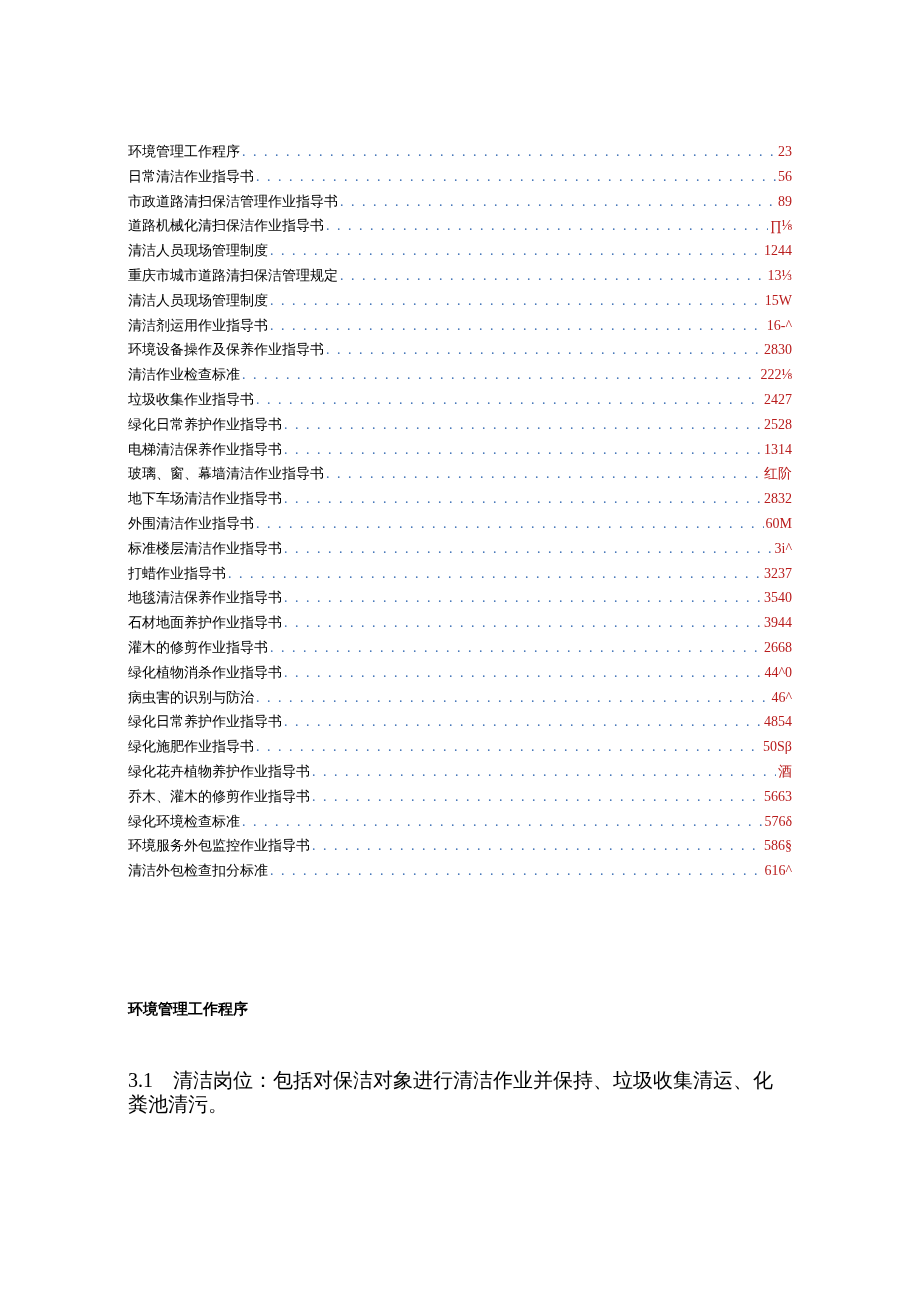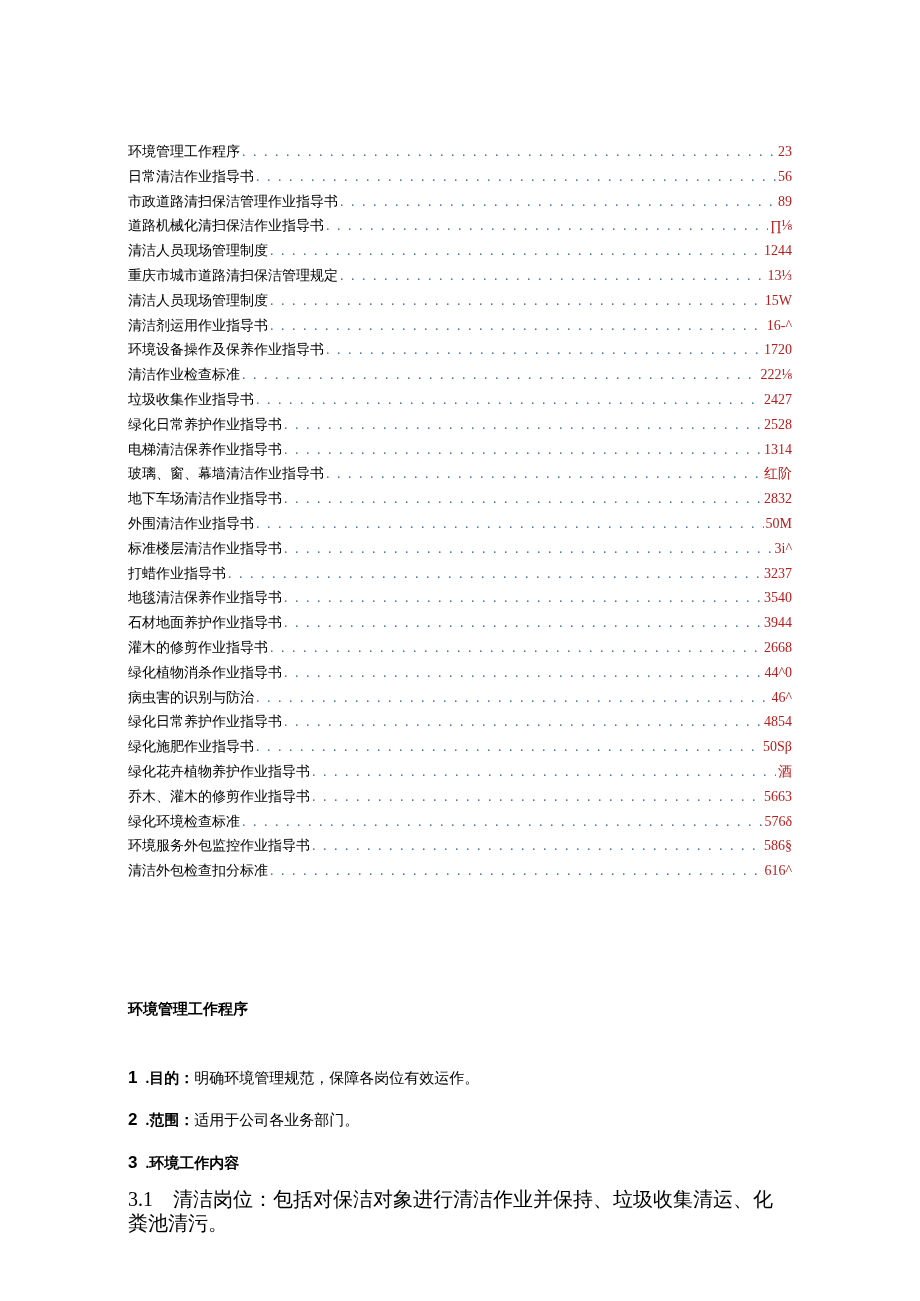--- a/index.html
+++ b/index.html
@@ -106,21 +106,21 @@
         <span class="toc-page">15W</span>
       </div>
       <div class="toc-line">
         <span class="toc-title">清洁剂运用作业指导书</span>
         <span class="toc-dots">. . . . . . . . . . . . . . . . . . . . . . . . . . . . . . . . . . . . . . . . . . . . . . . . . . . . . . . . . . . . . . . . . . . . . . . . . . . . . . . . . . . . . . . . . . . . . . . . . . . . . . . . . . . . . . . . . . . . . . . .</span>
         <span class="toc-page">16-^</span>
       </div>
       <div class="toc-line">
         <span class="toc-title">环境设备操作及保养作业指导书</span>
         <span class="toc-dots">. . . . . . . . . . . . . . . . . . . . . . . . . . . . . . . . . . . . . . . . . . . . . . . . . . . . . . . . . . . . . . . . . . . . . . . . . . . . . . . . . . . . . . . . . . . . . . . . . . . . . . . . . . . . . . . . . . . . . . . .</span>
-        <span class="toc-page">1720</span>
+        <span class="toc-page">2830</span>
       </div>
       <div class="toc-line">
         <span class="toc-title">清洁作业检查标准</span>
         <span class="toc-dots">. . . . . . . . . . . . . . . . . . . . . . . . . . . . . . . . . . . . . . . . . . . . . . . . . . . . . . . . . . . . . . . . . . . . . . . . . . . . . . . . . . . . . . . . . . . . . . . . . . . . . . . . . . . . . . . . . . . . . . . .</span>
         <span class="toc-page">222⅛</span>
       </div>
       <div class="toc-line">
         <span class="toc-title">垃圾收集作业指导书</span>
         <span class="toc-dots">. . . . . . . . . . . . . . . . . . . . . . . . . . . . . . . . . . . . . . . . . . . . . . . . . . . . . . . . . . . . . . . . . . . . . . . . . . . . . . . . . . . . . . . . . . . . . . . . . . . . . . . . . . . . . . . . . . . . . . . .</span>
         <span class="toc-page">2427</span>
@@ -141,21 +141,21 @@
         <span class="toc-page">红阶</span>
       </div>
       <div class="toc-line">
         <span class="toc-title">地下车场清洁作业指导书</span>
         <span class="toc-dots">. . . . . . . . . . . . . . . . . . . . . . . . . . . . . . . . . . . . . . . . . . . . . . . . . . . . . . . . . . . . . . . . . . . . . . . . . . . . . . . . . . . . . . . . . . . . . . . . . . . . . . . . . . . . . . . . . . . . . . . .</span>
         <span class="toc-page">2832</span>
       </div>
       <div class="toc-line">
         <span class="toc-title">外围清洁作业指导书</span>
         <span class="toc-dots">. . . . . . . . . . . . . . . . . . . . . . . . . . . . . . . . . . . . . . . . . . . . . . . . . . . . . . . . . . . . . . . . . . . . . . . . . . . . . . . . . . . . . . . . . . . . . . . . . . . . . . . . . . . . . . . . . . . . . . . .</span>
-        <span class="toc-page">50M</span>
+        <span class="toc-page">60M</span>
       </div>
       <div class="toc-line">
         <span class="toc-title">标准楼层清洁作业指导书</span>
         <span class="toc-dots">. . . . . . . . . . . . . . . . . . . . . . . . . . . . . . . . . . . . . . . . . . . . . . . . . . . . . . . . . . . . . . . . . . . . . . . . . . . . . . . . . . . . . . . . . . . . . . . . . . . . . . . . . . . . . . . . . . . . . . . .</span>
         <span class="toc-page">3i^</span>
       </div>
       <div class="toc-line">
         <span class="toc-title">打蜡作业指导书</span>
         <span class="toc-dots">. . . . . . . . . . . . . . . . . . . . . . . . . . . . . . . . . . . . . . . . . . . . . . . . . . . . . . . . . . . . . . . . . . . . . . . . . . . . . . . . . . . . . . . . . . . . . . . . . . . . . . . . . . . . . . . . . . . . . . . .</span>
         <span class="toc-page">3237</span>
@@ -217,25 +217,20 @@
       </div>
       <div class="toc-line">
         <span class="toc-title">清洁外包检查扣分标准</span>
         <span class="toc-dots">. . . . . . . . . . . . . . . . . . . . . . . . . . . . . . . . . . . . . . . . . . . . . . . . . . . . . . . . . . . . . . . . . . . . . . . . . . . . . . . . . . . . . . . . . . . . . . . . . . . . . . . . . . . . . . . . . . . . . . . .</span>
         <span class="toc-page">616^</span>
       </div>
     </div>
 
   <div class="section-heading">环境管理工作程序</div>
 
-  <div id="num-list">
-      <div class="num-item"><span class="num">1</span><span class="bold-label">.目的：</span><span>明确环境管理规范，保障各岗位有效运作。</span></div>
-      <div class="num-item"><span class="num">2</span><span class="bold-label">.范围：</span><span>适用于公司各业务部门。</span></div>
-      <div class="num-item"><span class="num">3</span><span class="bold-label">.环境工作内容</span><span></span></div>
-    </div>
 
   <div class="sub-item">
     <span>3.1</span>
     <span>&nbsp;&nbsp;</span>
     <span>清洁岗位：包括对保洁对象进行清洁作业并保持、垃圾收集清运、化粪池清污。</span>
   </div>
 
 </div>
 
 </body></html>

